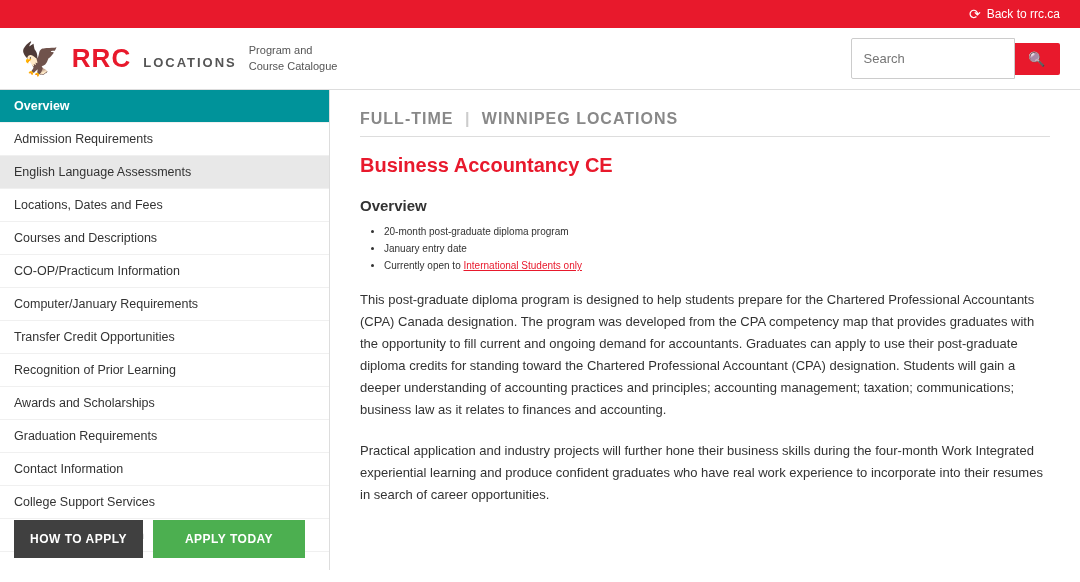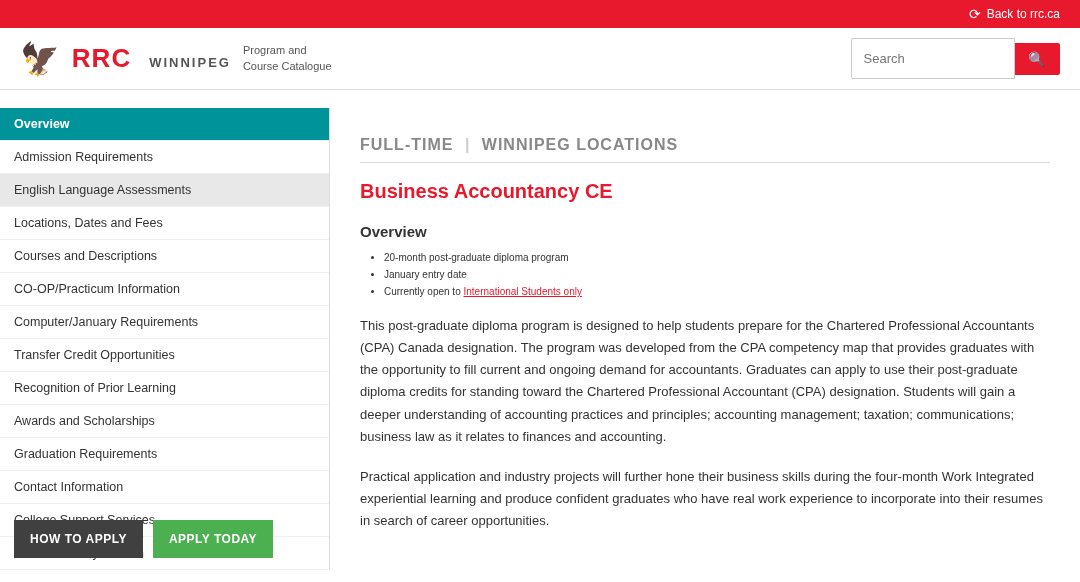--- a/index.html
+++ b/index.html
@@ -73,21 +73,20 @@
       cursor: pointer;
       border-radius: 0 2px 2px 0;
       color: #fff;
       font-size: 14px;
     }
 
     
     .main-content {
       display: flex;
       min-height: 480px;
-      align-items: flex-end;
     }
 
     
     .sidebar {
       width: 330px;
       min-width: 330px;
       border-right: 1px solid #ddd;
       padding: 0;
       position: relative;
     }
@@ -130,21 +129,21 @@
       font-size: 12px;
       font-weight: bold;
       cursor: pointer;
       text-transform: uppercase;
       letter-spacing: 0.5px;
     }
     .btn-apply-today {
       background: #4caf50;
       color: #fff;
       border: none;
-      padding: 12px 16px;
+      padding: 12px 32px;
       font-size: 12px;
       font-weight: bold;
       cursor: pointer;
       text-transform: uppercase;
       letter-spacing: 0.5px;
     }
 
     
     .content-area {
       flex: 1;
@@ -207,23 +206,23 @@
 
 <div class="top-bar">
   <span class="back-icon">⟳</span>
   <span>Back to rrc.ca</span>
 </div>
 
 <div class="header">
   <div class="header-logo">
     <span class="logo-bird">🦅</span>
     <div>
-      <div style="display:flex;align-items:baseline;gap:18px;">
+      <div style="display:flex;align-items:baseline;gap:12px;">
         <span class="logo-text-rrc">RRC</span>
-        <span class="logo-polytech">WINNIPEG</span>
+        <span class="logo-polytech">LOCATIONS</span>
       </div>
     </div>
     <div class="logo-subtitle">
       <div>Program and</div>
       <div>Course Catalogue</div>
     </div>
   </div>
   <div class="header-search">
     <input class="search-input" type="text" placeholder="Search" style="">
     <button class="search-btn">🔍</button>

